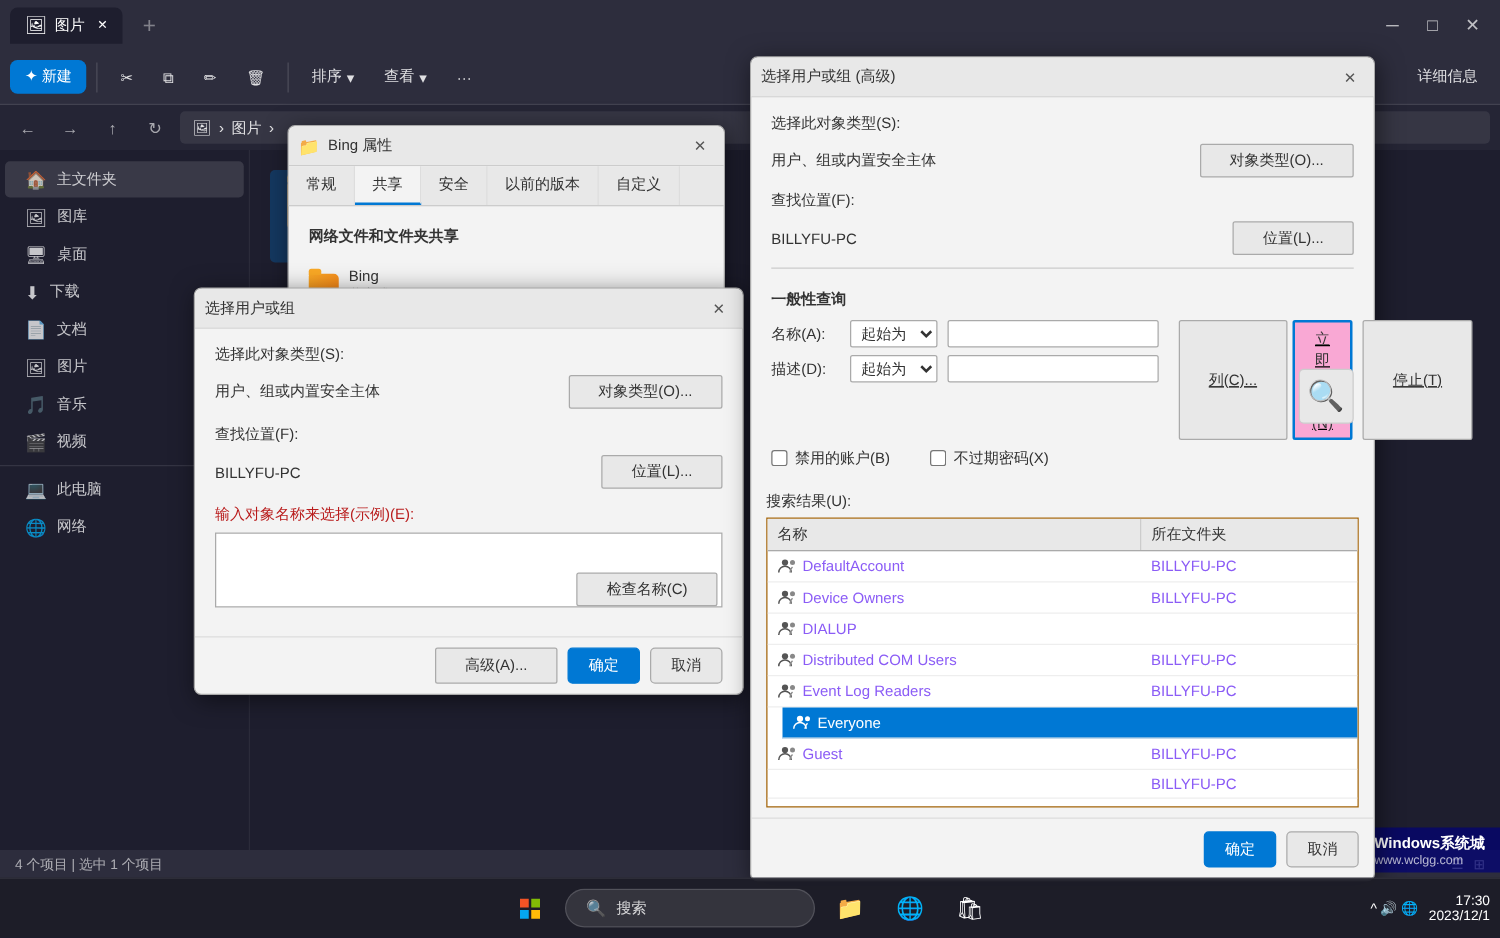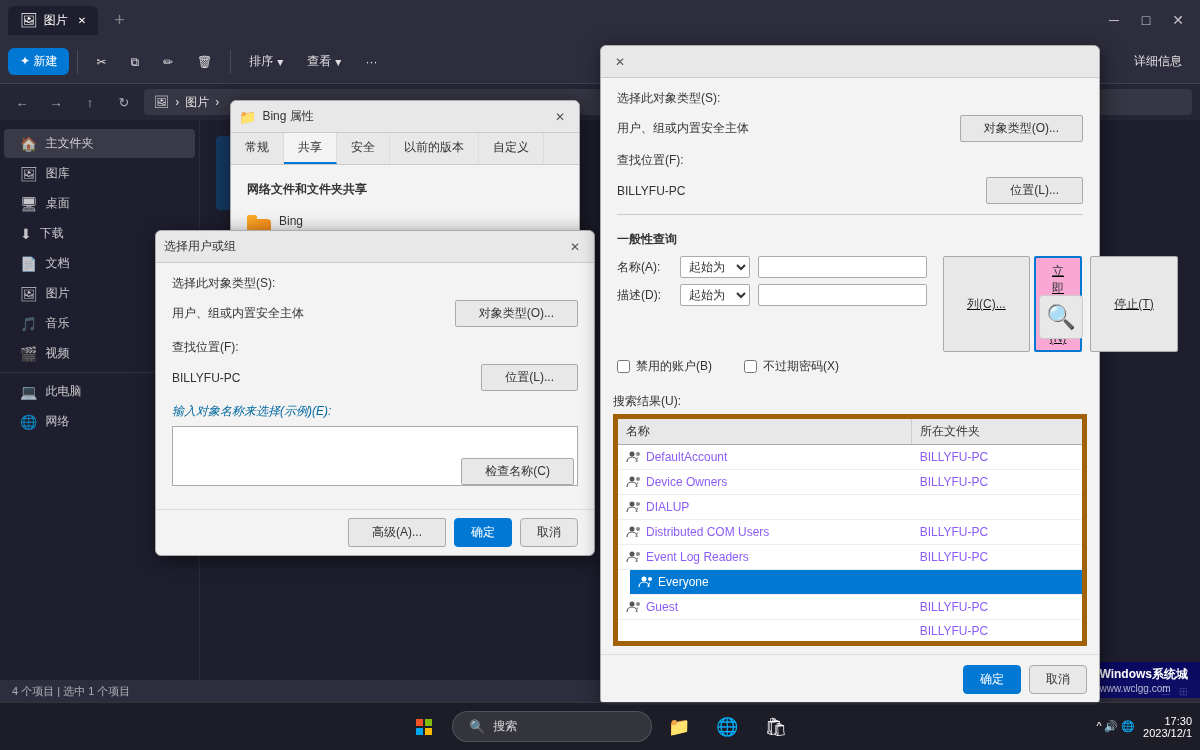--- a/index.html
+++ b/index.html
@@ -538,21 +538,21 @@
       padding: 0 12px 8px;
     }
     .results-label {
       font-size: 12px;
       color: #333;
       margin-bottom: 4px;
     }
     .results-table {
       flex: 1;
       overflow-y: auto;
-      border: 5px solid #a16207;
+      border: 1px solid #a16207;
       background: white;
     }
     .results-header {
       display: flex;
       background: #e8e8e8;
       border-bottom: 1px solid #aaa;
       position: sticky;
       top: 0;
     }
     .results-col-header {
@@ -784,37 +784,38 @@
       <span style="flex:1;font-size:12px;color:#333;">用户、组或内置安全主体</span>
       <button class="form-btn">对象类型(O)...</button>
     </div>
     <div class="form-row">
       <span class="form-label">查找位置(F):</span>
     </div>
     <div class="form-row" style="margin-bottom:12px;">
       <span style="flex:1;font-size:12px;color:#333;">BILLYFU-PC</span>
       <button class="form-btn">位置(L)...</button>
     </div>
-    <div style="font-size:12px;color:#0369a1;margin-bottom:6px;font-style:italic;">
+    <div style="font-size:12px;color:#b91c1c;margin-bottom:6px;">
       <span>输入对象名称来选择(示例)(E):</span>
     </div>
     <div style="position:relative;margin-bottom:8px;">
       <textarea style="width: 100%; height: 60px; border: 1px solid rgb(170, 170, 170); resize: none; font-size: 12px; padding: 4px;"></textarea>
       <button class="form-btn" style="position:absolute;right:4px;bottom:4px;">检查名称(C)</button>
     </div>
   </div>
   <div class="dialog-footer">
     <button class="form-btn">高级(A)...</button>
     <button class="dlg-btn primary">确定</button>
     <button class="dlg-btn">取消</button>
   </div>
 </div>
 
 <div class="advanced-dialog">
   <div class="dialog-title-bar">
+    <span class="dialog-title">选择用户或组 (高级)</span>
     <div class="dialog-ctrl close">✕</div>
   </div>
 
   <div style="padding:12px 16px 8px;">
 
     <div class="form-row">
       <span style="font-size:12px;color:#333;">选择此对象类型(S):</span>
     </div>
     <div class="form-row" style="margin-bottom:10px;">
       <span style="flex:1;font-size:12px;color:#333;">用户、组或内置安全主体</span>

